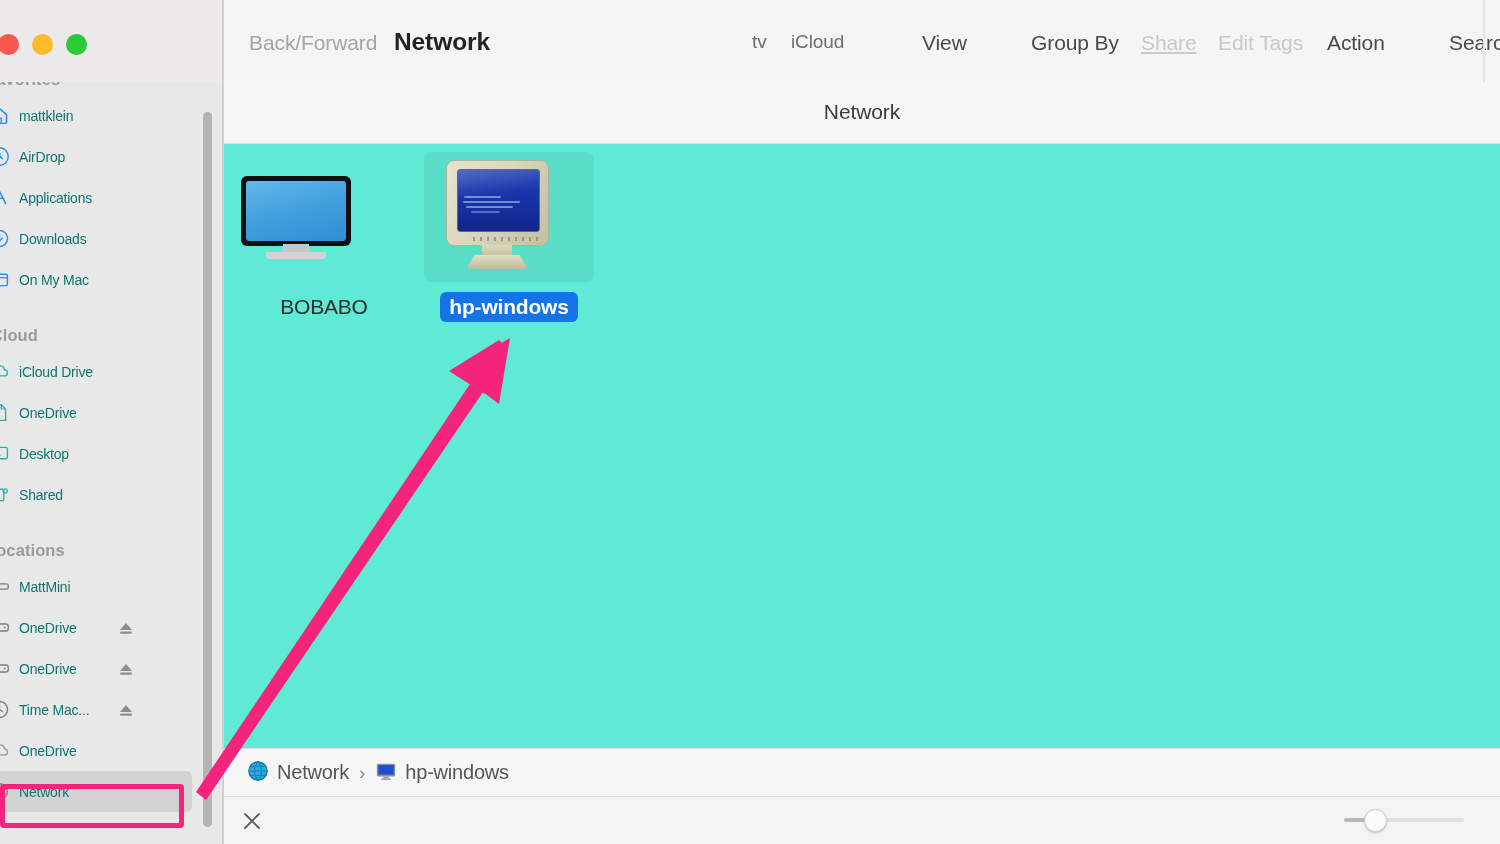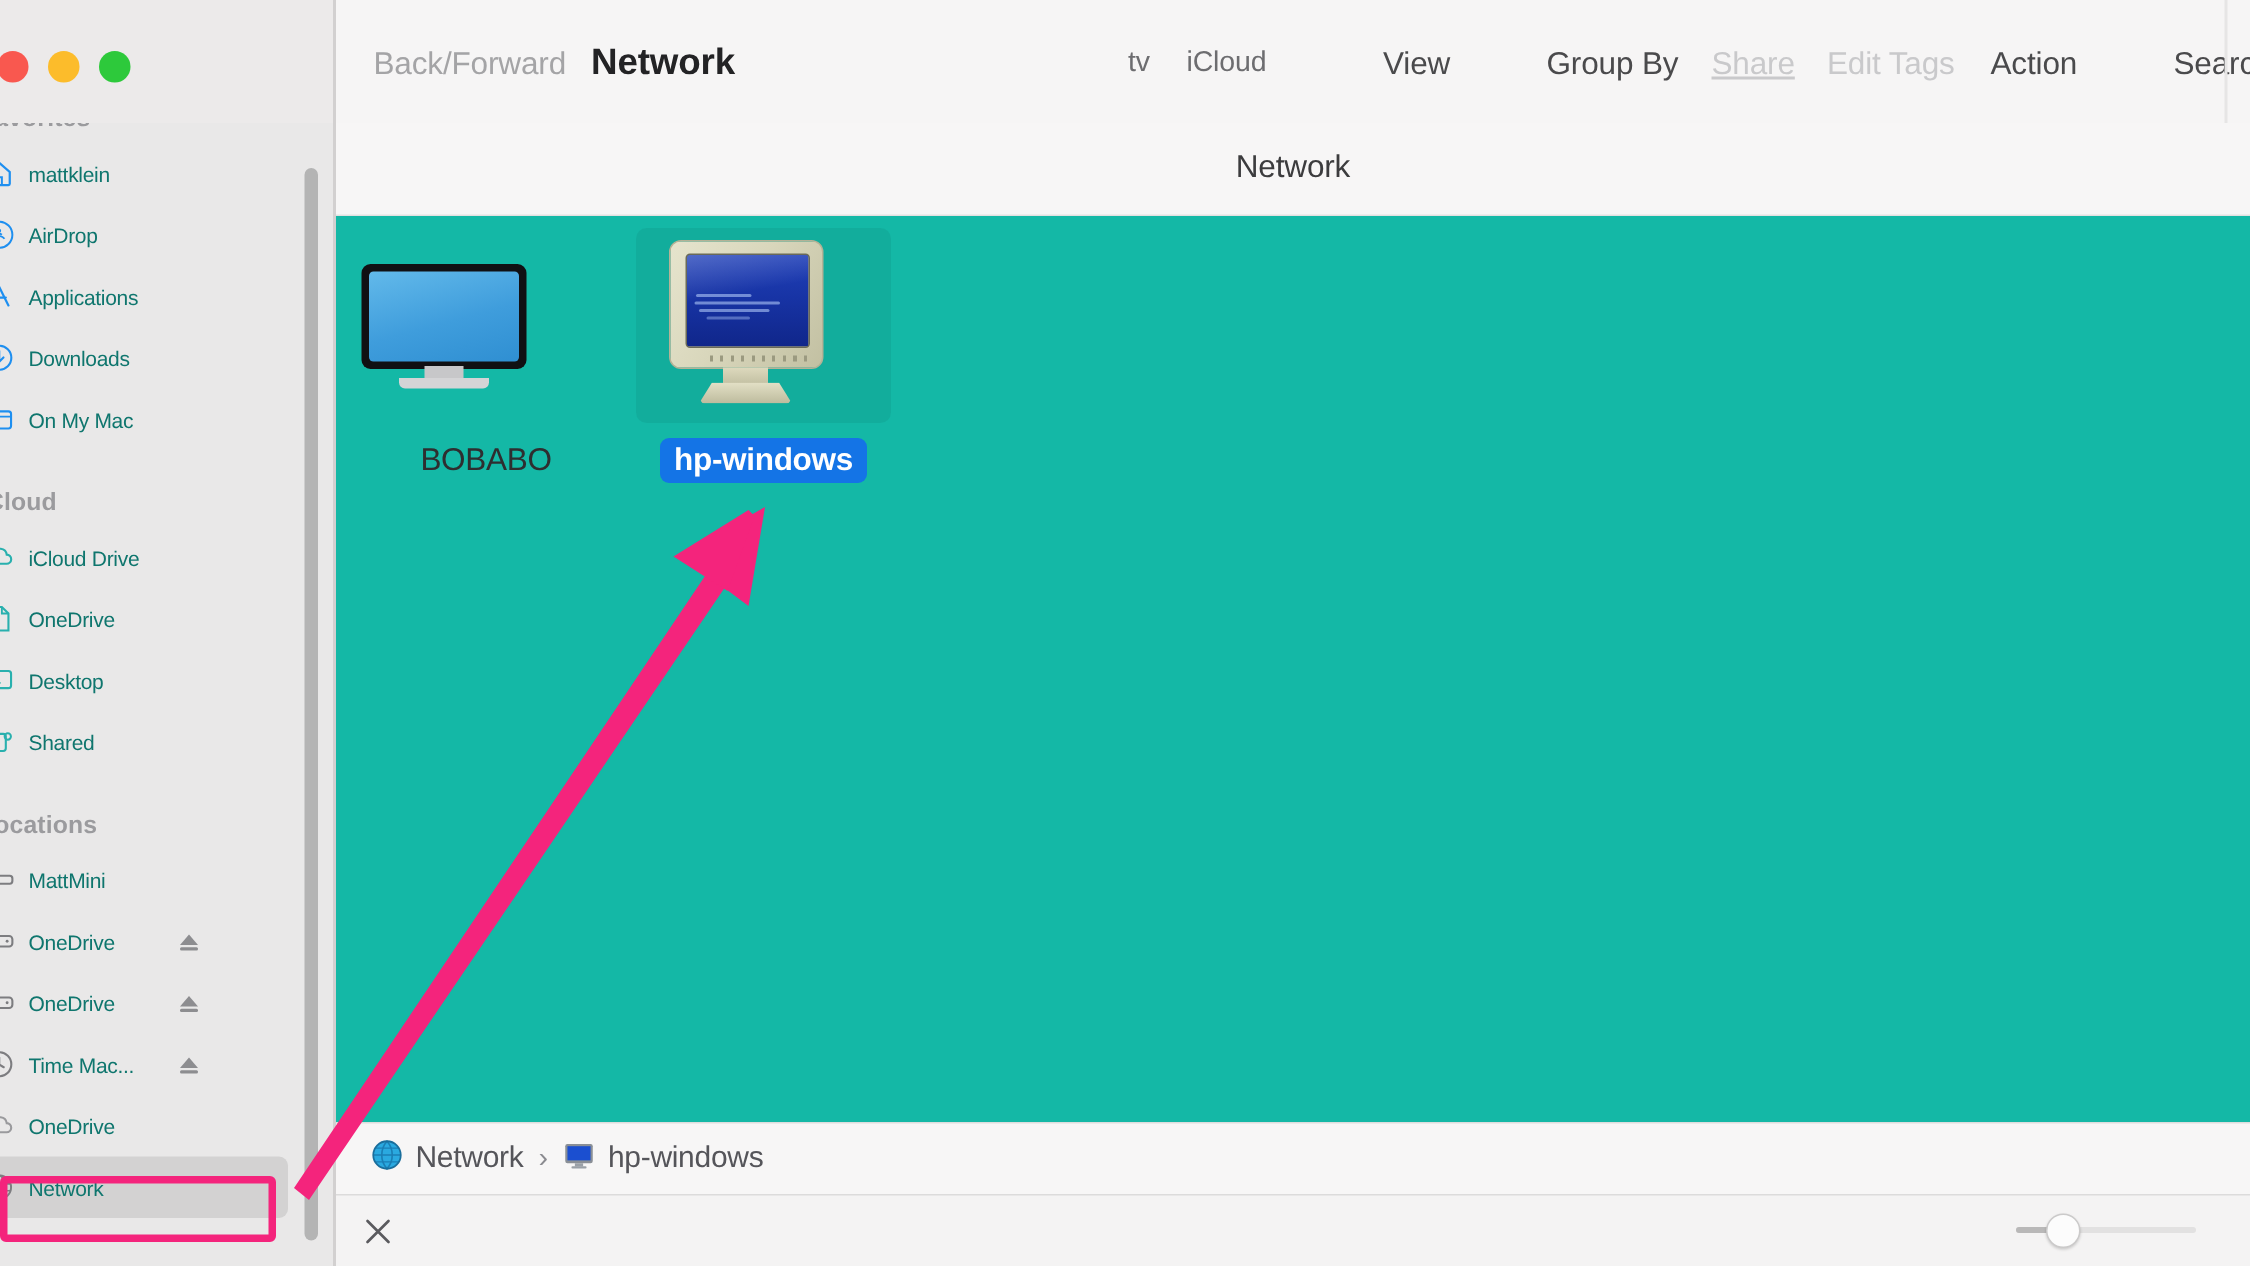--- a/index.html
+++ b/index.html
@@ -170,21 +170,21 @@
     position: absolute;
     left: 1259px; top: 0px;
     width: 2px; height: 82px;
     background: #e6e5e5;
   }
 
   #content {
     position: absolute;
     left: 0; top: 144px;
     width: 1276px; height: 604px;
-    background: #14b8a6;
+    background: #5eead4;
   }
 
   .icon-cell {
     position: absolute;
     width: 170px;
     text-align: center;
   }
   .icon-art {
     position: relative;
     width: 170px; height: 130px;

